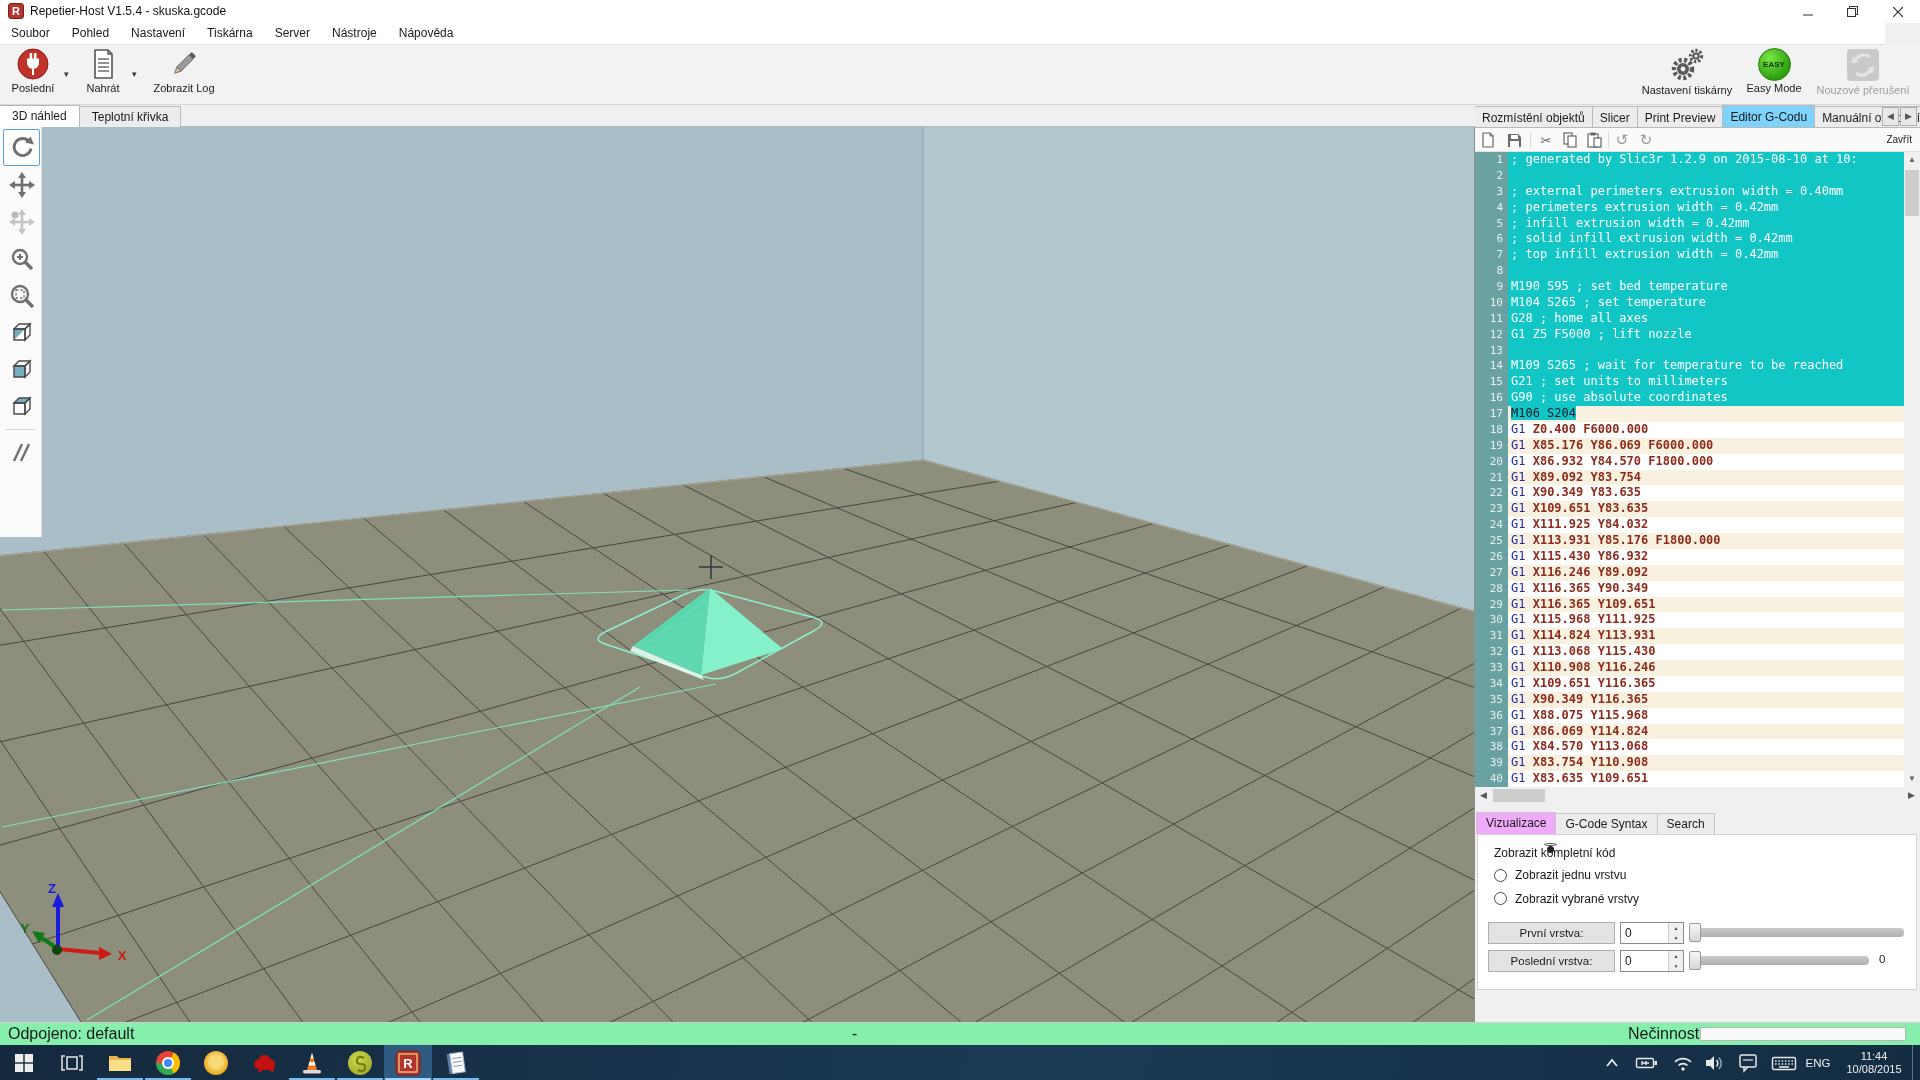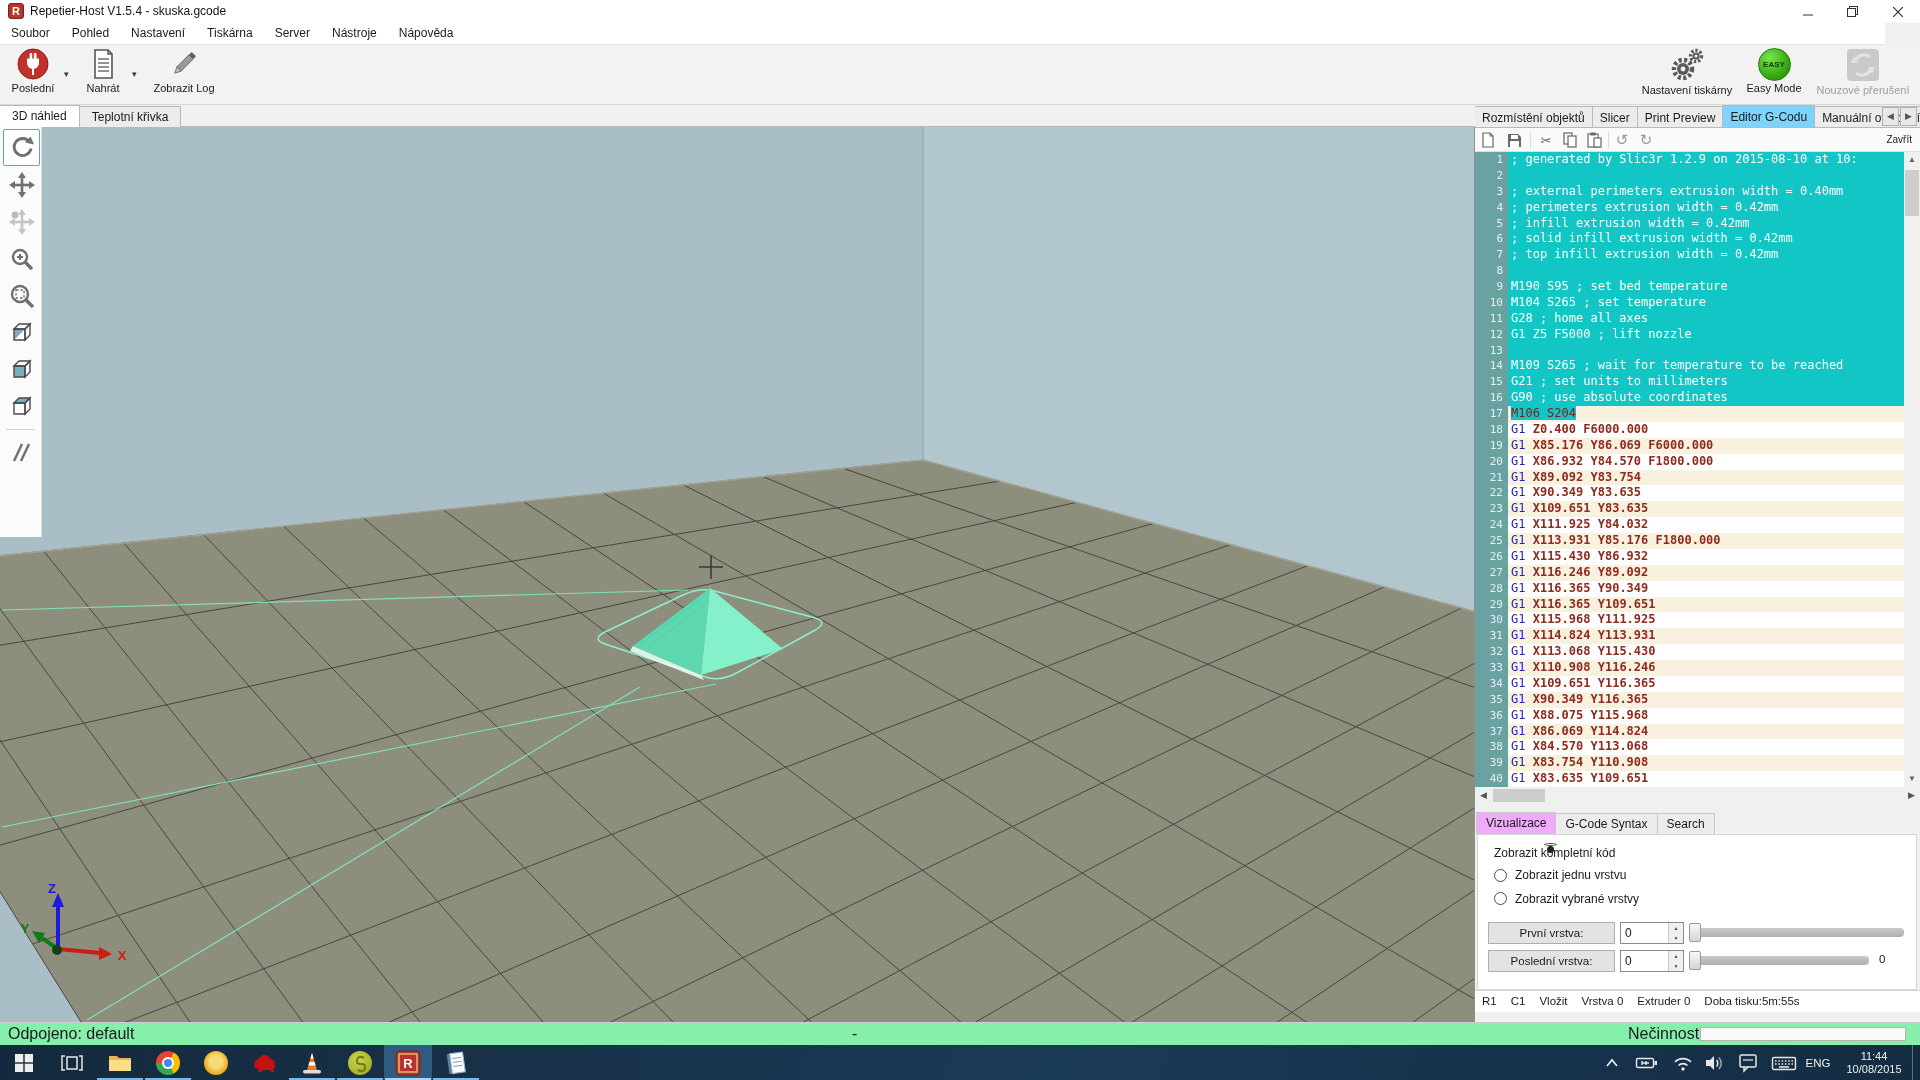--- a/index.html
+++ b/index.html
@@ -56,21 +56,21 @@
   #closelbl{position:absolute;right:8px;top:0;line-height:23px;font-size:10px;color:#222}
 
   
   #editor{position:absolute;left:0;top:47px;width:445px;height:635px;background:#fff;overflow:hidden}
   .gline{height:15.875px;display:flex;font-family:"DejaVu Sans Mono",monospace;font-size:12px;line-height:15.875px;white-space:pre}
   .gnum{width:33px;flex:none;background:#6aa2a2;color:#e6efef;text-align:right;padding-right:5px;box-sizing:border-box;font-size:11px}
   .gtxt{flex:1;padding-left:3px}
   .gline.even .gtxt{background:#fff}
   .gline.odd .gtxt{background:#f8f1df}
   .gline.sel .gtxt{background:#12c6c6;color:#fff}
-  .psel{background:#12c6c6;color:#7f1d1d}
+  .psel{background:#12c6c6;color:#0f172a}
   .cmd{color:#2424b0;font-weight:normal}
   .prm{color:#8f2a1c;font-weight:bold}
   .vscroll{position:absolute;right:0;top:0;width:16px;height:635px;background:#f0f0f0}
   .vthumb{position:absolute;left:1px;top:18px;width:14px;height:46px;background:#cdcdcd}
   .sarrow{position:absolute;left:0;width:16px;height:16px;font-size:8px;color:#606060;text-align:center;line-height:16px;background:#f0f0f0}
   #hscroll{position:absolute;left:0;top:682px;width:445px;height:17px;background:#f0f0f0}
   .harrow{position:absolute;top:0;width:17px;height:17px;font-size:9px;color:#555;text-align:center;line-height:17px}
   .hthumb{position:absolute;left:18px;top:2px;width:52px;height:13px;background:#cdcdcd}
 
   
@@ -491,21 +491,20 @@
       <div class="val">0</div>
       <div class="btns">
           <div>▲</div>
           <div>▼</div>
         </div>
     </div>
     <div class="sldtrack" style="left:213px;top:121px;width:178px"></div>
     <div class="sldthumb" style="left:211px;top:116px"></div>
     <div class="abs" style="left:401px;top:118px;font-size:11.5px">0</div>
   </div>
-  <div id="rstatus"><span>R1</span><span>C1</span><span>Vložit</span><span>Vrstva 0</span><span>Extruder 0</span><span>Doba tisku:5m:55s</span></div>
 </div>
 
 <div class="abs" id="statusbar">
   <span class="conn">Odpojeno: default</span>
   <span class="mid">-</span>
   <span class="act">Nečinnost.</span>
   <div id="progress"></div>
 </div>
 
 <div class="abs" id="taskbar">

